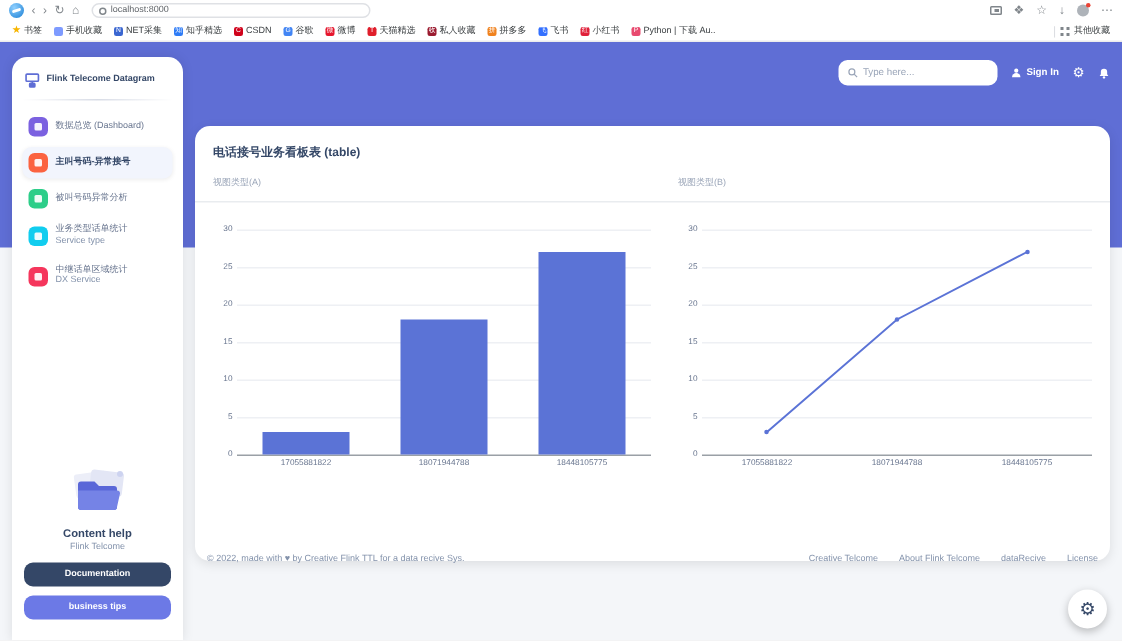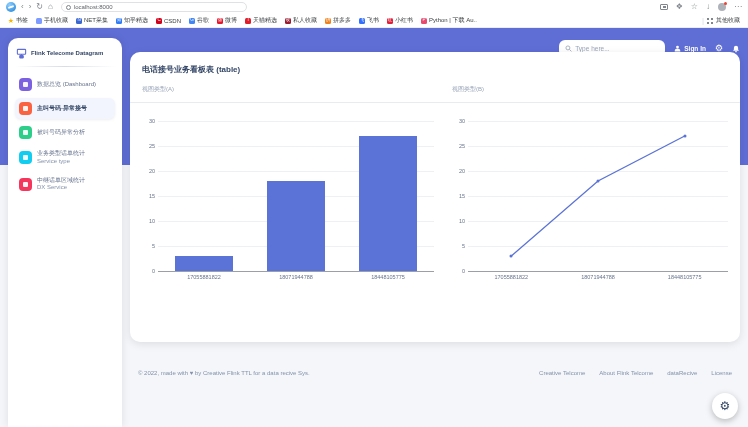--- a/index.html
+++ b/index.html
@@ -65,21 +65,21 @@
   .crumb-current{color:#fff;}
   .page-title{font-size:8px;color:#fff;font-weight:bold;margin-top:4px;}
   .header-right{margin-left:auto;display:flex;align-items:center;gap:9px;margin-top:4px;}
   .search{display:flex;align-items:center;background:#fff;border-radius:6px;height:17px;padding:0 6px;gap:3px;width:106px;}
   .search input{border:none;outline:none;font-size:6.5px;width:82px;color:#344767;background:transparent;}
   .search input::placeholder{color:#9aa5b8;}
   .signin{display:flex;align-items:center;gap:3px;color:#fff;font-size:6.5px;font-weight:bold;cursor:default;}
   .hdr-ic{color:#fff;font-size:9px;line-height:1;cursor:default;display:flex;}
 
   
-  .card{position:absolute;left:130px;width:610px;top:24px;height:290px;background:#fff;border-radius:10px;
+  .card{position:absolute;left:130px;width:610px;top:56px;height:290px;background:#fff;border-radius:10px;
     box-shadow:0 2px 8px rgba(0,0,0,.10);padding:12px;}
   .card-title{font-size:8px;font-weight:bold;color:#344767;}
   .subtitles{display:grid;grid-template-columns:310px 1fr;margin-top:10px;}
   .subtitle{font-size:6px;color:#9aa5b8;}
   .card-divider{height:1px;background:#e9ecef;margin:8px -12px;}
   .chart-titles{display:grid;grid-template-columns:310px 1fr;margin-bottom:2px;}
   .chart-title{font-size:7.5px;font-weight:bold;color:#344767;}
   .charts{display:grid;grid-template-columns:292px 1fr;column-gap:18px;}
   .chart{position:relative;}
   .plot{position:relative;height:150px;margin-left:16px;margin-top:10px;}
@@ -227,20 +227,33 @@
         </div>
         <div class="nav-item">
           <span class="nav-icon" style="background: rgb(245, 54, 92);"></span>
           <span class="nav-label">
             <span>中继话单区域统计</span>
             <span class="nav-sub">DX Service</span>
           </span>
         </div>
       </nav>
 
+      <div class="help">
+        <svg class="help-img" width="46" height="38" viewBox="0 0 46 38">
+          <rect x="8" y="6" width="22" height="16" rx="2" fill="#eceef8" transform="rotate(-8 19 14)"></rect>
+          <rect x="18" y="5" width="22" height="16" rx="2" fill="#e3e6f5" transform="rotate(7 29 13)"></rect>
+          <path d="M12 12 h9 l3 3 h10 a2 2 0 0 1 2 2 v12 a2 2 0 0 1 -2 2 h-22 a2 2 0 0 1 -2 -2 v-15 a2 2 0 0 1 2 -2 z" fill="#5a67d8"></path>
+          <path d="M10 18 h26 a2 2 0 0 1 2 2 l-2 9 a2 2 0 0 1 -2 2 h-22 a2 2 0 0 1 -2 -2 z" fill="#7583e6"></path>
+          <circle cx="38" cy="7" r="2" fill="#cdd3f0"></circle>
+        </svg>
+        <div class="help-title">Content help</div>
+        <div class="help-sub">Flink Telcome</div>
+        <div class="btn btn-dark">Documentation</div>
+        <div class="btn btn-indigo">business tips</div>
+      </div>
     </aside>
 
     <div class="header">
       <div class="header-right">
         <div class="search">
           <svg width="7" height="7" viewBox="0 0 12 12">
             <circle cx="5" cy="5" r="3.4" fill="none" stroke="#9aa5b8" stroke-width="1.4"></circle>
             <line x1="7.6" y1="7.6" x2="11" y2="11" stroke="#9aa5b8" stroke-width="1.4"></line>
           </svg>
           <input placeholder="Type here..." style="">

